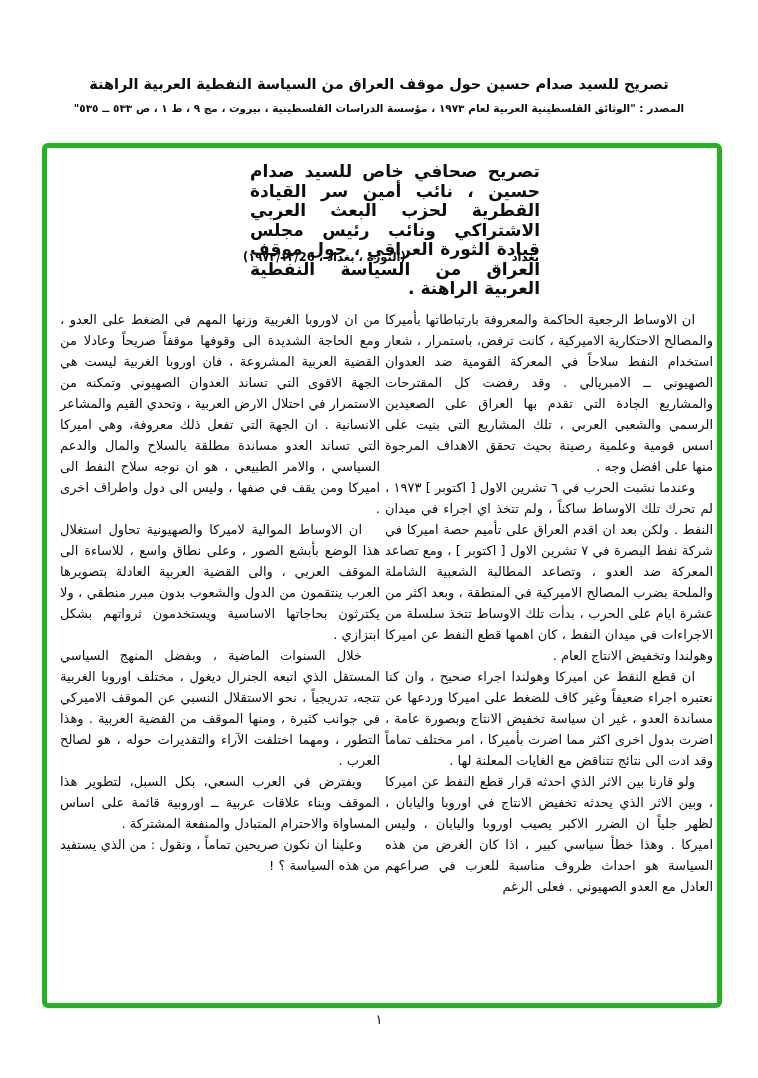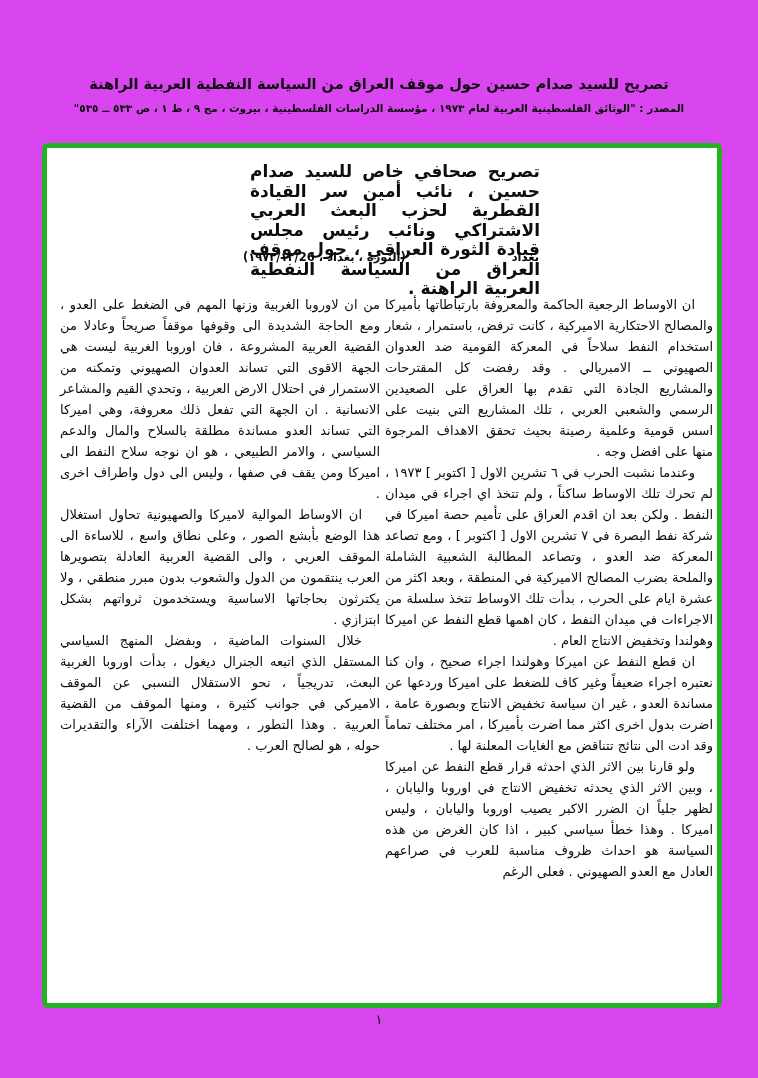--- a/index.html
+++ b/index.html
@@ -1,19 +1,19 @@
 <!DOCTYPE html>
 <html lang="ar"><head>
 <meta charset="utf-8">
 <style>
   html,body{margin:0;padding:0;background:#e8e8e8;}
   .page{
     position:relative;
     width:758px;height:1078px;
-    background:#d946ef;
+    background:#ffffff;
     margin:0 auto;
     font-family:"DejaVu Sans", sans-serif;
     color:#0d0d0d;
     overflow:hidden;
   }
   .doc-title{
     position:absolute; top:76px; left:0; right:0;
     direction:rtl; text-align:center;
     font-size:14.5px; font-weight:700;
   }
@@ -35,21 +35,21 @@
     direction:rtl; text-align:justify;
     font-size:17px; font-weight:700; line-height:19.5px;
   }
   .dateline{
     position:absolute; left:243px; top:250px; width:296px;
     direction:rtl;
     display:flex; justify-content:space-between; align-items:baseline;
     font-size:11.5px; font-weight:700;
   }
   .col{
-    position:absolute; top:294px;
+    position:absolute; top:309px;
     direction:rtl; text-align:justify;
     font-size:13px; line-height:21px;
   }
   .col-right{ left:385px; width:328px; }
   .col-left{ left:60px; width:320px; }
   .col p{ margin:0; text-indent:18px; }
   .col p.no-indent{ text-indent:0; }
   .page-number{
     position:absolute; left:366px; top:1012px; width:26px;
     text-align:center; font-size:13px;
@@ -76,18 +76,20 @@
   <div class="col col-right">
     <p>ان الاوساط الرجعية الحاكمة والمعروفة بارتباطاتها بأميركا والمصالح الاحتكارية الاميركية ، كانت ترفض، باستمرار ، شعار استخدام النفط سلاحاً في المعركة القومية ضد العدوان الصهيوني ــ الامبريالي . وقد رفضت كل المقترحات والمشاريع الجادة التي تقدم بها العراق على الصعيدين الرسمي والشعبي العربي ، تلك المشاريع التي بنيت على اسس قومية وعلمية رصينة بحيث تحقق الاهداف المرجوة منها على افضل وجه .</p>
     <p>وعندما نشبت الحرب في ٦ تشرين الاول [ اكتوبر ] ١٩٧٣ ، لم تحرك تلك الاوساط ساكناً ، ولم تتخذ اي اجراء في ميدان النفط . ولكن بعد ان اقدم العراق على تأميم حصة اميركا في شركة نفط البصرة في ٧ تشرين الاول [ اكتوبر ] ، ومع تصاعد المعركة ضد العدو ، وتصاعد المطالبة الشعبية الشاملة والملحة بضرب المصالح الاميركية في المنطقة ، وبعد اكثر من عشرة ايام على الحرب ، بدأت تلك الاوساط تتخذ سلسلة من الاجراءات في ميدان النفط ، كان اهمها قطع النفط عن اميركا وهولندا وتخفيض الانتاج العام .</p>
     <p>ان قطع النفط عن اميركا وهولندا اجراء صحيح ، وان كنا نعتبره اجراء ضعيفاً وغير كاف للضغط على اميركا وردعها عن مساندة العدو ، غير ان سياسة تخفيض الانتاج وبصورة عامة ، اضرت بدول اخرى اكثر مما اضرت بأميركا ، امر مختلف تماماً وقد ادت الى نتائج تتناقض مع الغايات المعلنة لها .</p>
     <p>ولو قارنا بين الاثر الذي احدثه قرار قطع النفط عن اميركا ، وبين الاثر الذي يحدثه تخفيض الانتاج في اوروبا واليابان ، لظهر جلياً ان الضرر الاكبر يصيب اوروبا واليابان ، وليس اميركا . وهذا خطأ سياسي كبير ، اذا كان الغرض من هذه السياسة هو احداث ظروف مناسبة للعرب في صراعهم العادل مع العدو الصهيوني . فعلى الرغم</p>
   </div>
 
   <div class="col col-left">
     <p class="no-indent">من ان لاوروبا الغربية وزنها المهم في الضغط على العدو ، ومع الحاجة الشديدة الى وقوفها موقفاً صريحاً وعادلا من القضية العربية المشروعة ، فان اوروبا الغربية ليست هي الجهة الاقوى التي تساند العدوان الصهيوني وتمكنه من الاستمرار في احتلال الارض العربية ، وتحدي القيم والمشاعر الانسانية . ان الجهة التي تفعل ذلك معروفة، وهي اميركا التي تساند العدو مساندة مطلقة بالسلاح والمال والدعم السياسي ، والامر الطبيعي ، هو ان نوجه سلاح النفط الى اميركا ومن يقف في صفها ، وليس الى دول واطراف اخرى .</p>
     <p>ان الاوساط الموالية لاميركا والصهيونية تحاول استغلال هذا الوضع بأبشع الصور ، وعلى نطاق واسع ، للاساءة الى الموقف العربي ، والى القضية العربية العادلة بتصويرها العرب ينتقمون من الدول والشعوب بدون مبرر منطقي ، ولا يكترثون بحاجاتها الاساسية ويستخدمون ثرواتهم بشكل ابتزازي .</p>
-    <p>خلال السنوات الماضية ، وبفضل المنهج السياسي المستقل الذي اتبعه الجنرال ديغول ، بدأت اوروبا الغربية البعث، تدريجياً ، نحو الاستقلال النسبي عن الموقف الاميركي في جوانب كثيرة ، ومنها الموقف من القضية العربية . وهذا التطور ، ومهما اختلفت الآراء والتقديرات حوله ، هو لصالح العرب .</p>
+    <p>خلال السنوات الماضية ، وبفضل المنهج السياسي المستقل الذي اتبعه الجنرال ديغول ، مختلف اوروبا الغربية تتجه، تدريجياً ، نحو الاستقلال النسبي عن الموقف الاميركي في جوانب كثيرة ، ومنها الموقف من القضية العربية . وهذا التطور ، ومهما اختلفت الآراء والتقديرات حوله ، هو لصالح العرب .</p>
+    <p>ويفترض في العرب السعي، بكل السبل، لتطوير هذا الموقف وبناء علاقات عربية ــ اوروبية قائمة على اساس المساواة والاحترام المتبادل والمنفعة المشتركة .</p>
+    <p>وعلينا ان نكون صريحين تماماً ، ونقول : من الذي يستفيد من هذه السياسة ؟ !</p>
   </div>
 
   <div class="page-number">١</div>
 
 </div>
 
 </body></html>

